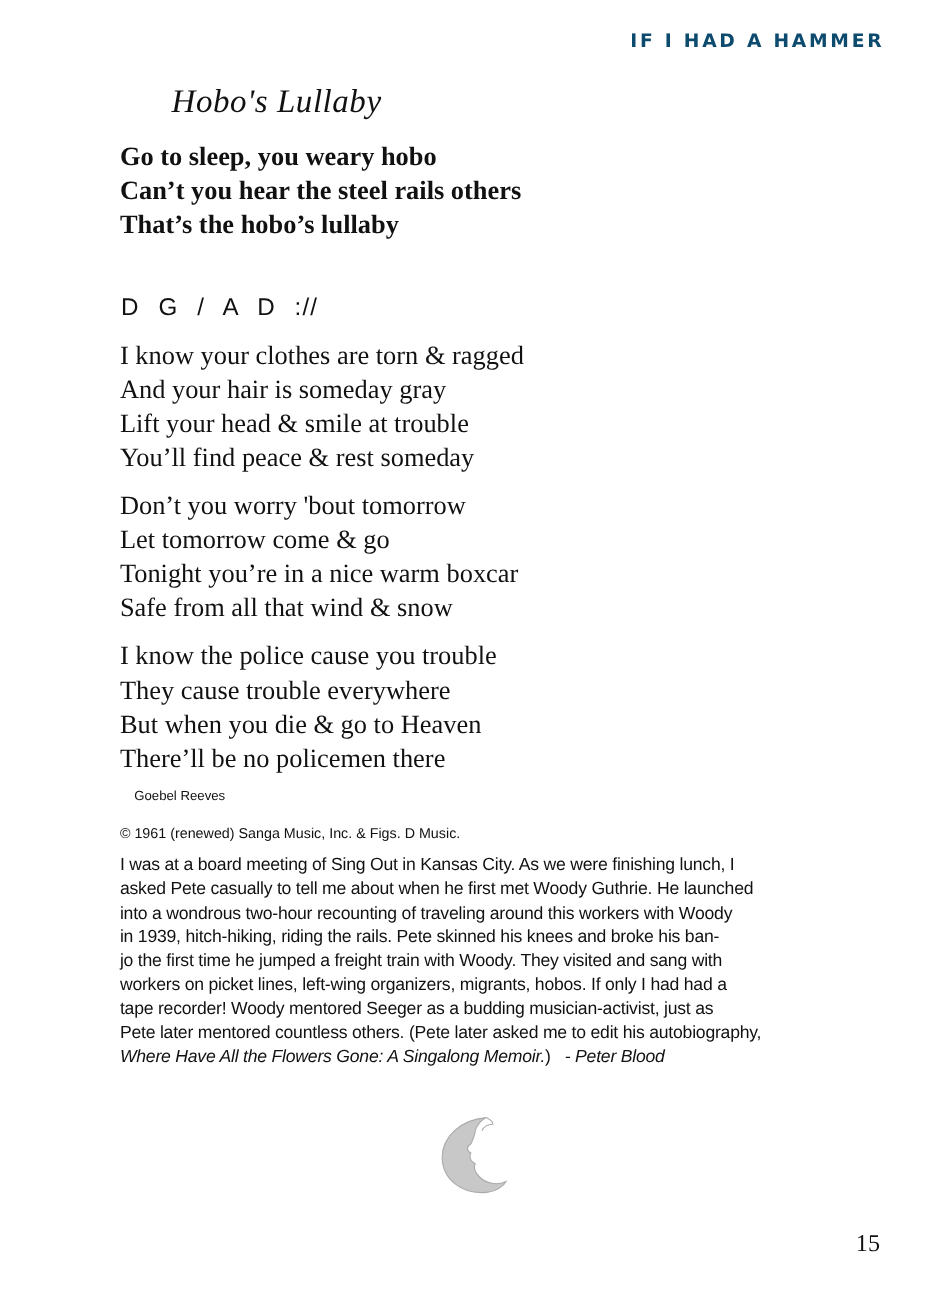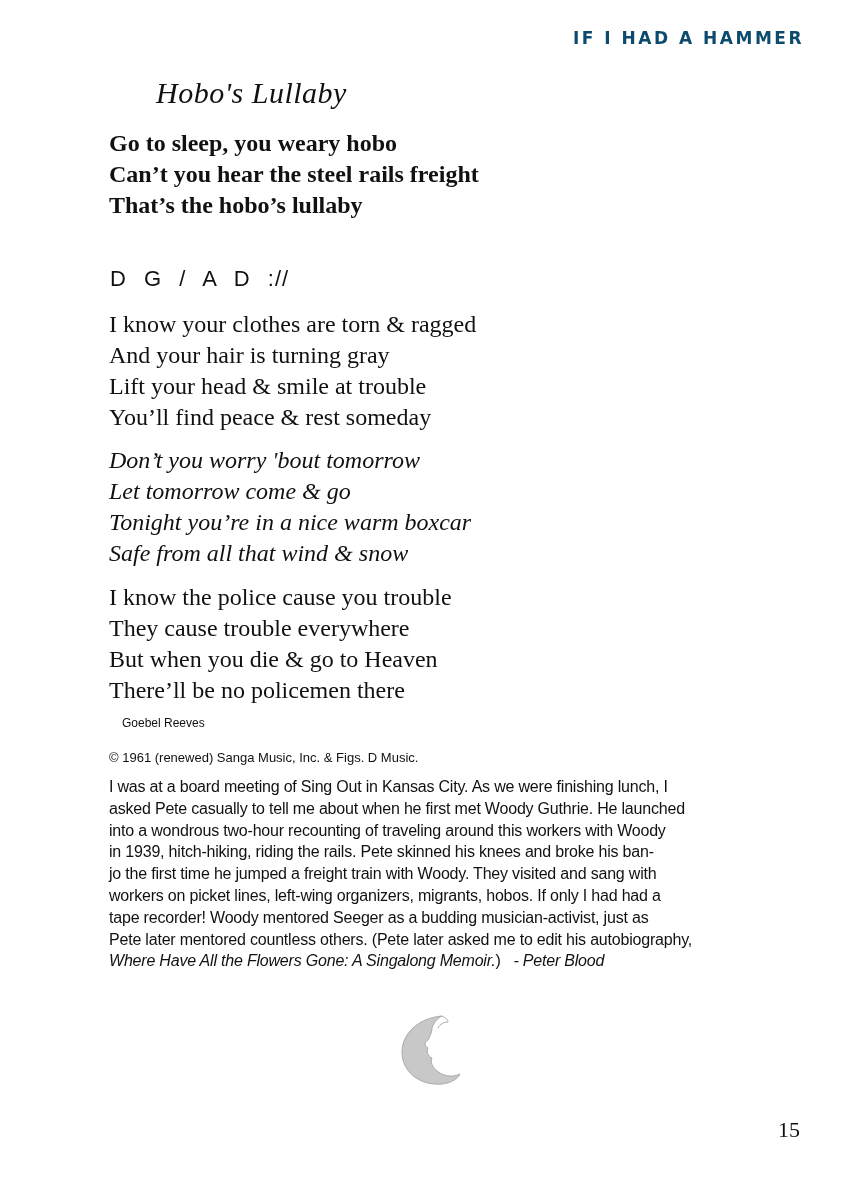--- a/index.html
+++ b/index.html
@@ -23,21 +23,21 @@
     position: absolute; top: 266px; left: 110px;
     font-family: "Liberation Sans", sans-serif; font-size: 22px;
     word-spacing: 10px; letter-spacing: 1px;
   }
   .verse {
     position: absolute; left: 109px;
     font-family: "Liberation Serif", serif;
     font-size: 24px; line-height: 31px;
   }
   .v1 { top: 309px; }
-  .v2 { top: 445px; font-style: italic; }
+  .v2 { top: 445px; }
   .v3 { top: 582px; }
   .line { display: block; white-space: nowrap; }
   .author {
     position: absolute; top: 716px; left: 122px;
     font-family: "Liberation Sans", sans-serif; font-size: 12px;
   }
   .copyright {
     position: absolute; top: 750px; left: 109px;
     font-family: "Liberation Sans", sans-serif; font-size: 13px;
   }
@@ -57,29 +57,29 @@
 </style>
 </head>
 <body>
 
 <div class="running-head">IF I HAD A HAMMER</div>
 
 <div class="title">Hobo's Lullaby</div>
 
 <div class="chorus">
   <span class="line">Go to sleep, you weary hobo</span>
-  <span class="line">Can’t you hear the steel rails freight</span>
+  <span class="line">Can’t you hear the steel rails others</span>
   <span class="line">That’s the hobo’s lullaby</span>
 </div>
 
 <div class="chords">D G / A D ://</div>
 
 <div class="verse v1">
   <span class="line">I know your clothes are torn &amp; ragged</span>
-  <span class="line">And your hair is turning gray</span>
+  <span class="line">And your hair is someday gray</span>
   <span class="line">Lift your head &amp; smile at trouble</span>
   <span class="line">You’ll find peace &amp; rest someday</span>
 </div>
 
 <div class="verse v2">
   <span class="line">Don’t you worry 'bout tomorrow</span>
   <span class="line">Let tomorrow come &amp; go</span>
   <span class="line">Tonight you’re in a nice warm boxcar</span>
   <span class="line">Safe from all that wind &amp; snow</span>
 </div>

